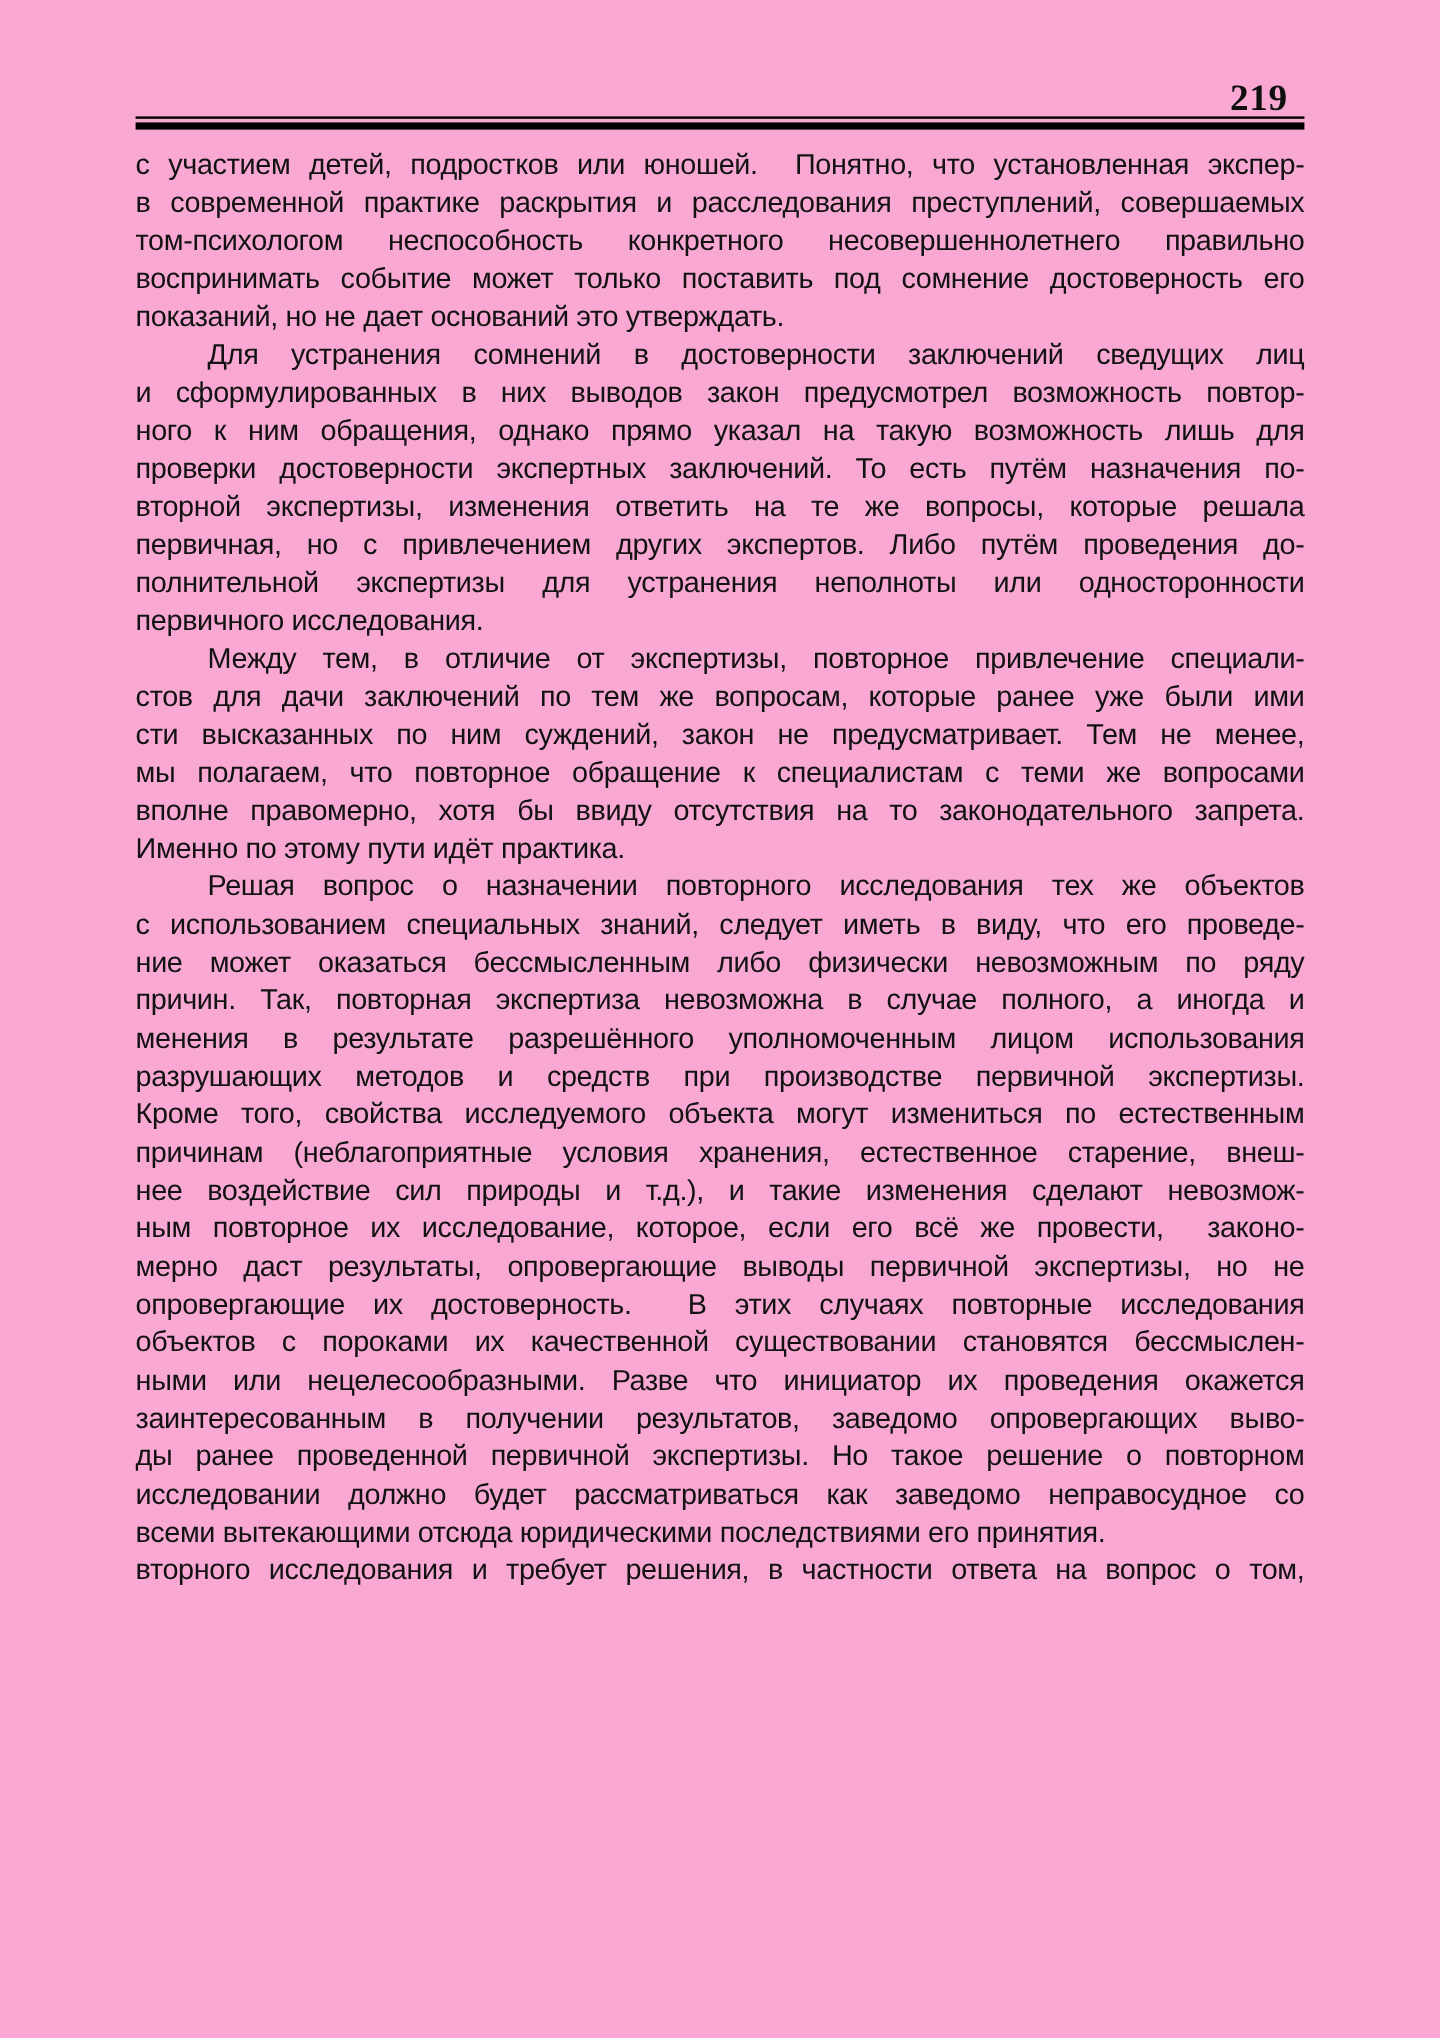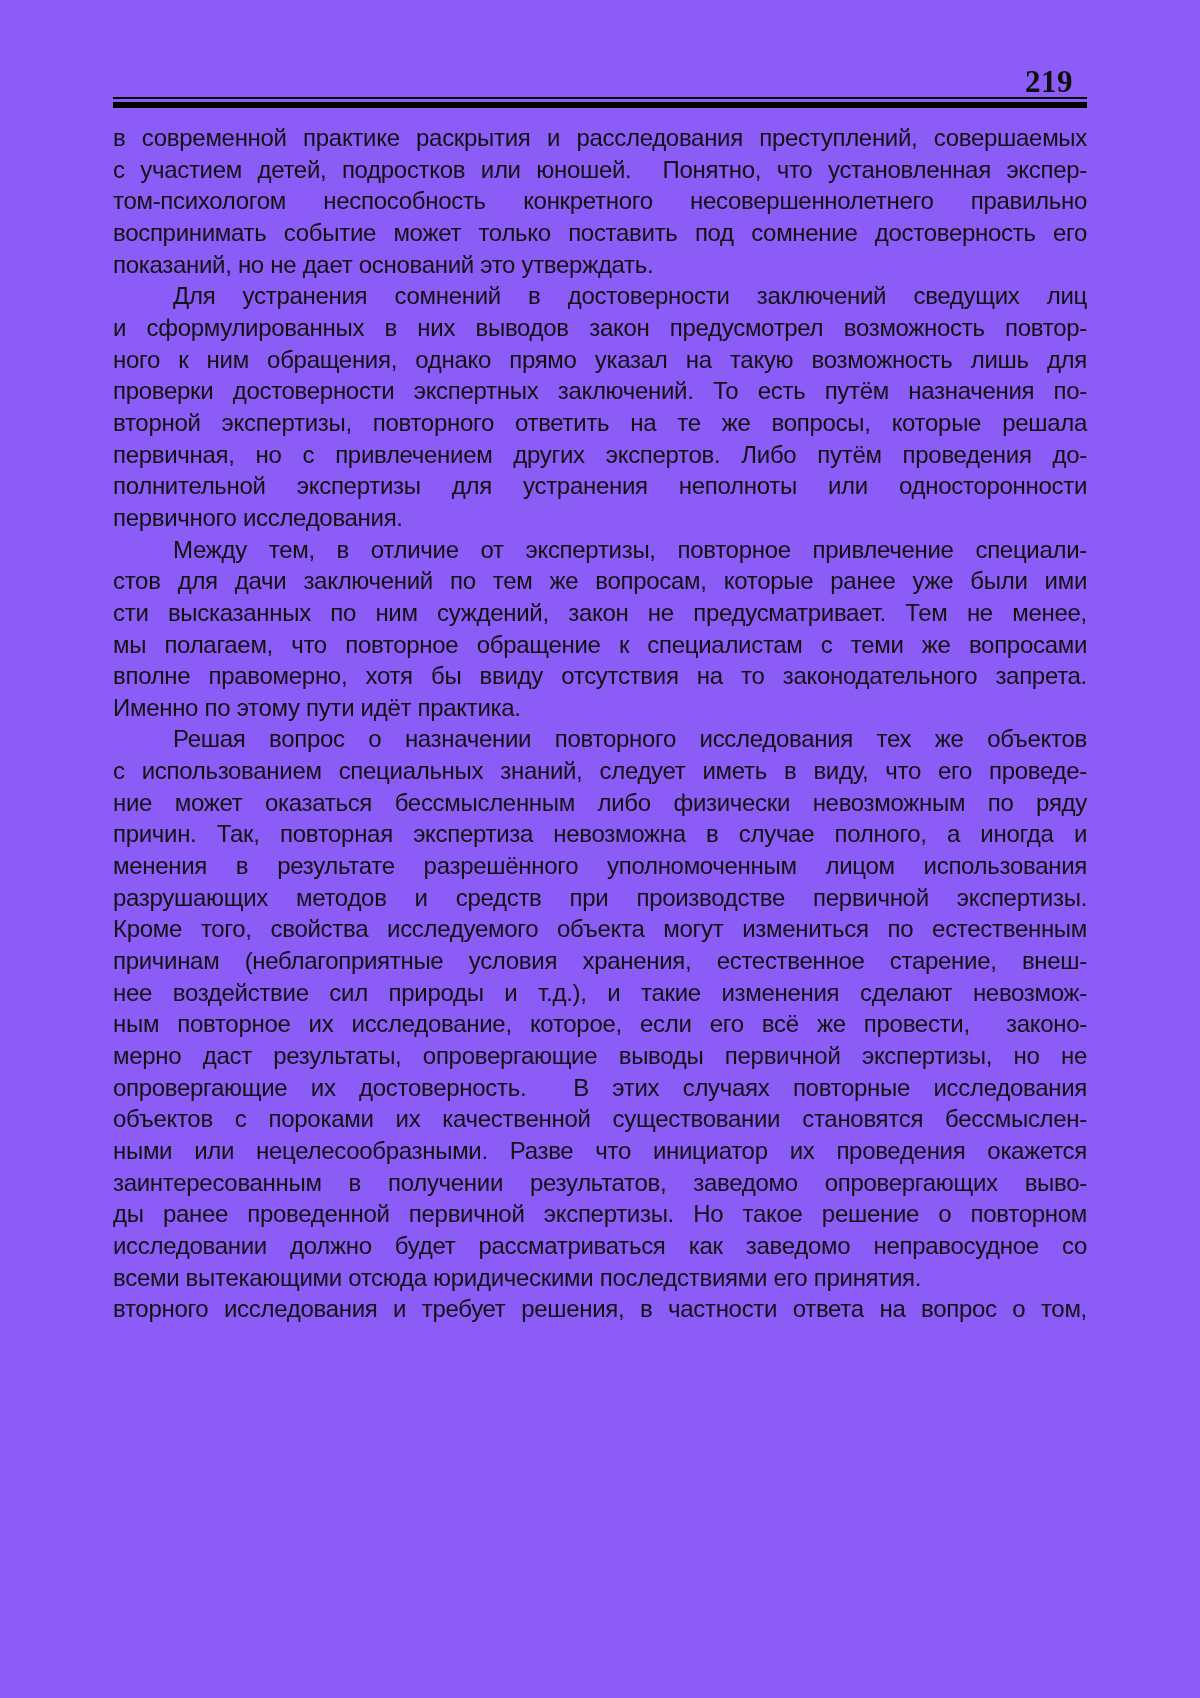--- a/index.html
+++ b/index.html
@@ -3,21 +3,21 @@
 <meta charset="utf-8">
 <style>
   html, body { margin: 0; padding: 0; }
   body {
     width: 1200px; height: 1698px;
     background: #ffffff;
     font-family: "Liberation Sans", sans-serif;
     position: relative;
     overflow: hidden;
   }
-  .page { position: absolute; inset: 0; background: #8b5cf6; }
+  .page { position: absolute; inset: 0; background: #f9a8d4; }
 
   
   .page-number {
     position: absolute;
     top: 66px;
     left: 113px;
     width: 974px;
     text-align: right;
     padding-right: 0;
     box-sizing: border-box;
@@ -68,32 +68,32 @@
 </head>
 <body>
 
 <div class="page">
   <header>
     <div class="page-number"><span class="pn-inner">219</span></div>
     <div class="header-rule"></div>
   </header>
   <main class="body-text" id="body-text">
       <div class="para">
+        <div class="line">с участием детей, подростков или юношей.  Понятно, что установленная экспер-</div>
         <div class="line">в современной практике раскрытия и расследования преступлений, совершаемых</div>
-        <div class="line">с участием детей, подростков или юношей.  Понятно, что установленная экспер-</div>
         <div class="line">том-психологом неспособность конкретного несовершеннолетнего правильно</div>
         <div class="line">воспринимать событие может только поставить под сомнение достоверность его</div>
         <div class="line last">показаний, но не дает оснований это утверждать.</div>
       </div>
       <div class="para">
         <div class="line indent">Для устранения сомнений в достоверности заключений сведущих лиц</div>
         <div class="line">и сформулированных в них выводов закон предусмотрел возможность повтор-</div>
         <div class="line">ного к ним обращения, однако прямо указал на такую возможность лишь для</div>
         <div class="line">проверки достоверности экспертных заключений. То есть путём назначения по-</div>
-        <div class="line">вторной экспертизы, повторного ответить на те же вопросы, которые решала</div>
+        <div class="line">вторной экспертизы, изменения ответить на те же вопросы, которые решала</div>
         <div class="line">первичная, но с привлечением других экспертов. Либо путём проведения до-</div>
         <div class="line">полнительной экспертизы для устранения неполноты или односторонности</div>
         <div class="line last">первичного исследования.</div>
       </div>
       <div class="para">
         <div class="line indent">Между тем, в отличие от экспертизы, повторное привлечение специали-</div>
         <div class="line">стов для дачи заключений по тем же вопросам, которые ранее уже были ими</div>
         <div class="line">сти высказанных по ним суждений, закон не предусматривает. Тем не менее,</div>
         <div class="line">мы полагаем, что повторное обращение к специалистам с теми же вопросами</div>
         <div class="line">вполне правомерно, хотя бы ввиду отсутствия на то законодательного запрета.</div>

